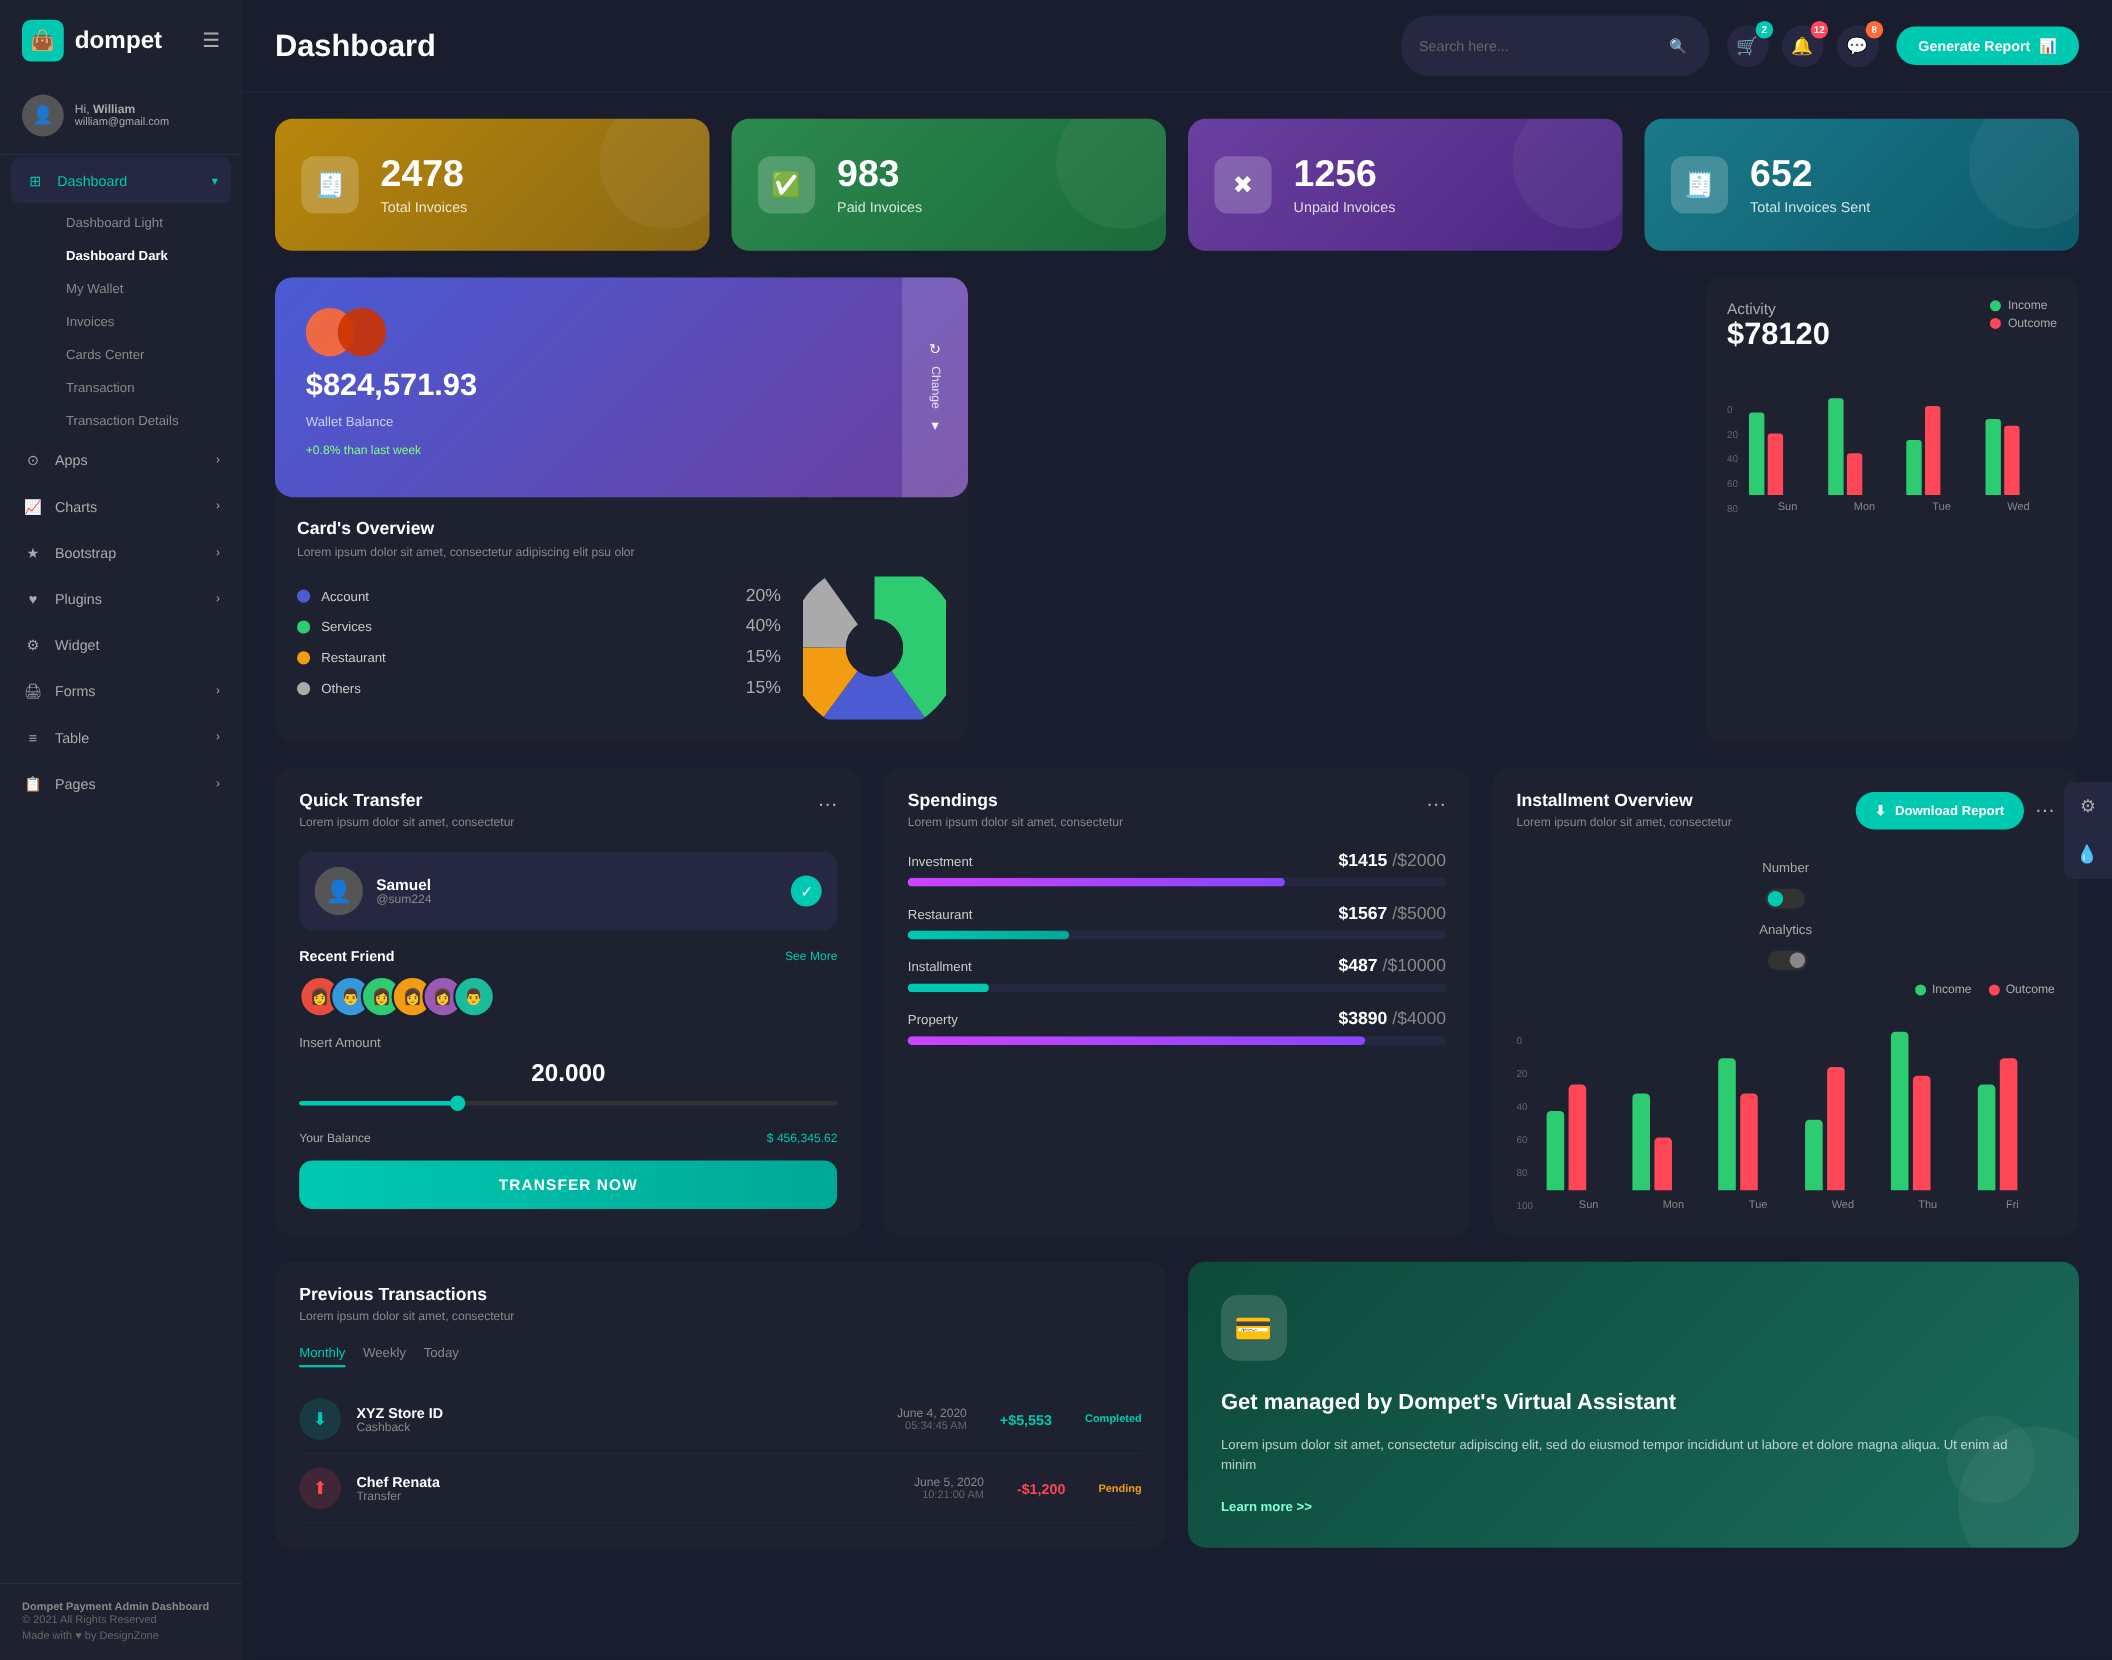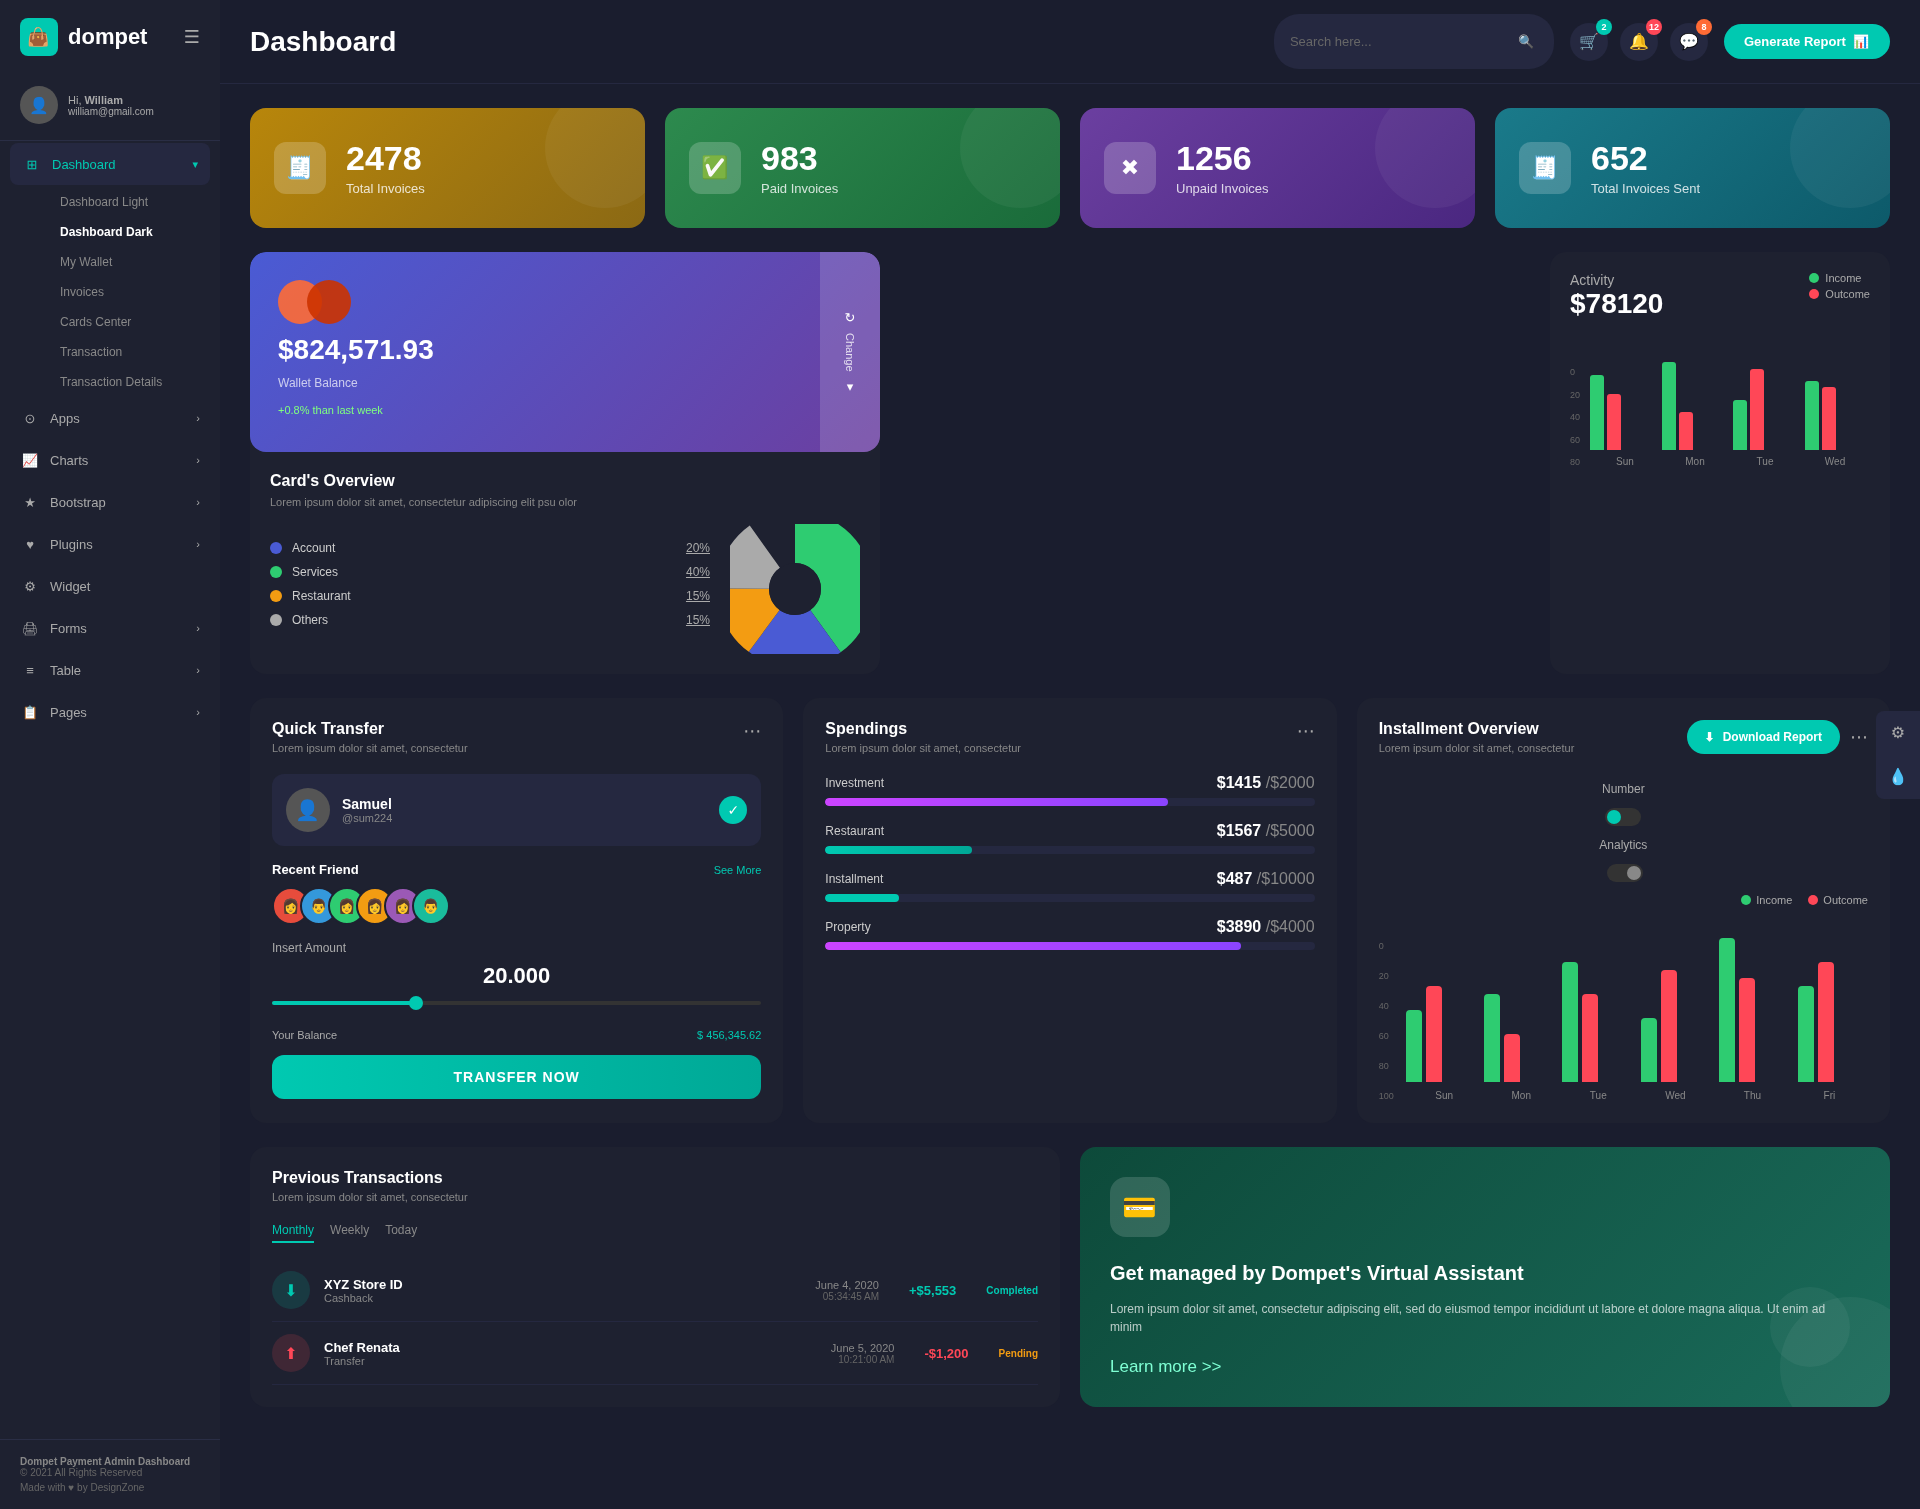--- a/index.html
+++ b/index.html
@@ -73,21 +73,21 @@
     .change-btn { position: absolute; right: 0; top: 0; bottom: 0; width: 60px; background: rgba(255,255,255,0.15); display: flex; flex-direction: column; align-items: center; justify-content: center; gap: 8px; border-radius: 0 16px 16px 0; cursor: pointer; }
     .change-btn-text { font-size: 11px; color: rgba(255,255,255,0.8); writing-mode: vertical-rl; }
     .cards-overview-content { padding: 20px; }
     .cards-overview-title { font-size: 16px; font-weight: 700; color: #fff; margin-bottom: 6px; }
     .cards-overview-subtitle { font-size: 11px; color: #888; margin-bottom: 16px; }
     .cards-pie-row { display: flex; align-items: center; gap: 20px; }
     .cards-legend { flex: 1; }
     .legend-item { display: flex; align-items: center; gap: 10px; margin-bottom: 10px; }
     .legend-dot { width: 12px; height: 12px; border-radius: 50%; flex-shrink: 0; }
     .legend-name { flex: 1; font-size: 12px; color: #ccc; }
-    .legend-pct { font-size: 12px; color: #aaa; text-decoration: underline; }
+    .legend-pct { font-size: 16px; color: #aaa; }
 
     
     .pie-container { width: 130px; height: 130px; flex-shrink: 0; }
 
     
     .activity-section { background: #1e2130; border-radius: 16px; padding: 20px; }
     .activity-header { display: flex; justify-content: space-between; align-items: flex-start; margin-bottom: 4px; }
     .activity-title { font-size: 14px; color: #aaa; }
     .activity-amount { font-size: 28px; font-weight: 800; color: #fff; margin-bottom: 10px; }
     .activity-legend { display: flex; flex-direction: column; gap: 4px; }
@@ -183,21 +183,21 @@
     .tx-amount.pos { color: #00c9b1; }
     .tx-amount.neg { color: #ff4757; }
     .tx-status { font-size: 10px; font-weight: 600; margin-left: 16px; }
     .tx-status.completed { color: #00c9b1; }
 
     
     .va-card { background: linear-gradient(135deg, #0d4a3a, #1a6b5a); border-radius: 16px; padding: 30px; display: flex; flex-direction: column; justify-content: space-between; position: relative; overflow: hidden; }
     .va-icon-area { width: 60px; height: 60px; background: rgba(255,255,255,0.15); border-radius: 16px; display: flex; align-items: center; justify-content: center; font-size: 28px; margin-bottom: 20px; }
     .va-title { font-size: 20px; font-weight: 800; color: #fff; margin-bottom: 10px; }
     .va-subtitle { font-size: 12px; color: rgba(255,255,255,0.7); line-height: 1.5; margin-bottom: 16px; }
-    .va-learn { font-size: 17px; color: #7fffd4; cursor: pointer; }
+    .va-learn { font-size: 12px; color: #7fffd4; cursor: pointer; font-weight: bold; }
     .va-bg-shape { position: absolute; right: -30px; bottom: -30px; width: 140px; height: 140px; background: rgba(255,255,255,0.05); border-radius: 50%; }
     .va-bg-shape2 { position: absolute; right: 40px; bottom: 40px; width: 80px; height: 80px; background: rgba(255,255,255,0.05); border-radius: 50%; }
 
     
     .right-sidebar { position: fixed; right: 0; top: 50%; transform: translateY(-50%); display: flex; flex-direction: column; gap: 0; }
     .right-btn { width: 44px; height: 44px; background: #252840; display: flex; align-items: center; justify-content: center; cursor: pointer; font-size: 16px; color: #aaa; }
     .right-btn:first-child { border-radius: 8px 0 0 0; }
     .right-btn:last-child { border-radius: 0 0 0 8px; }
 
     

